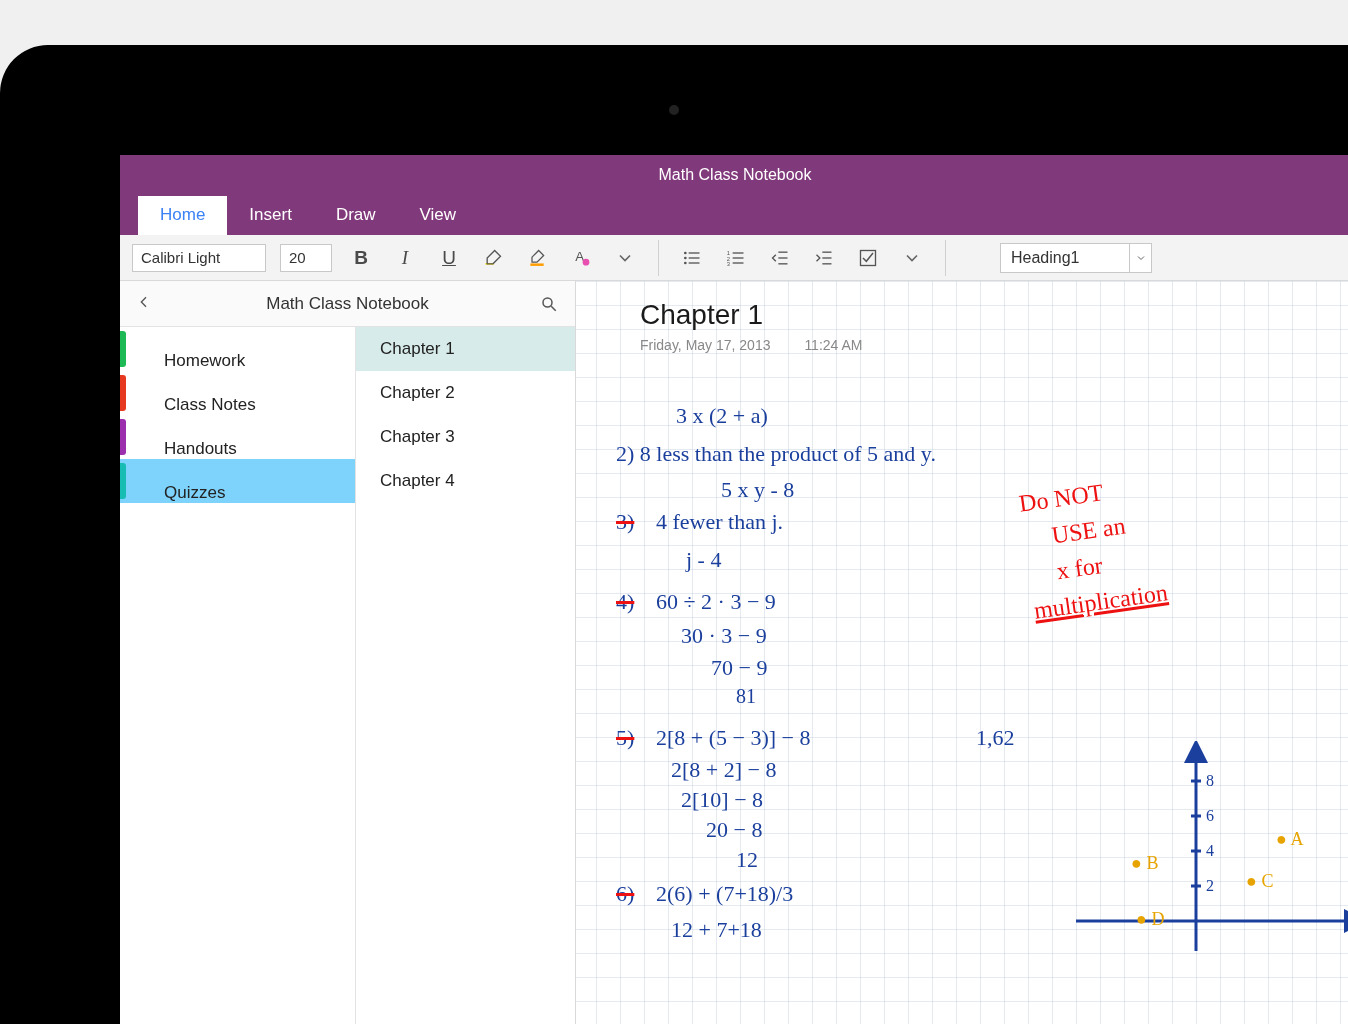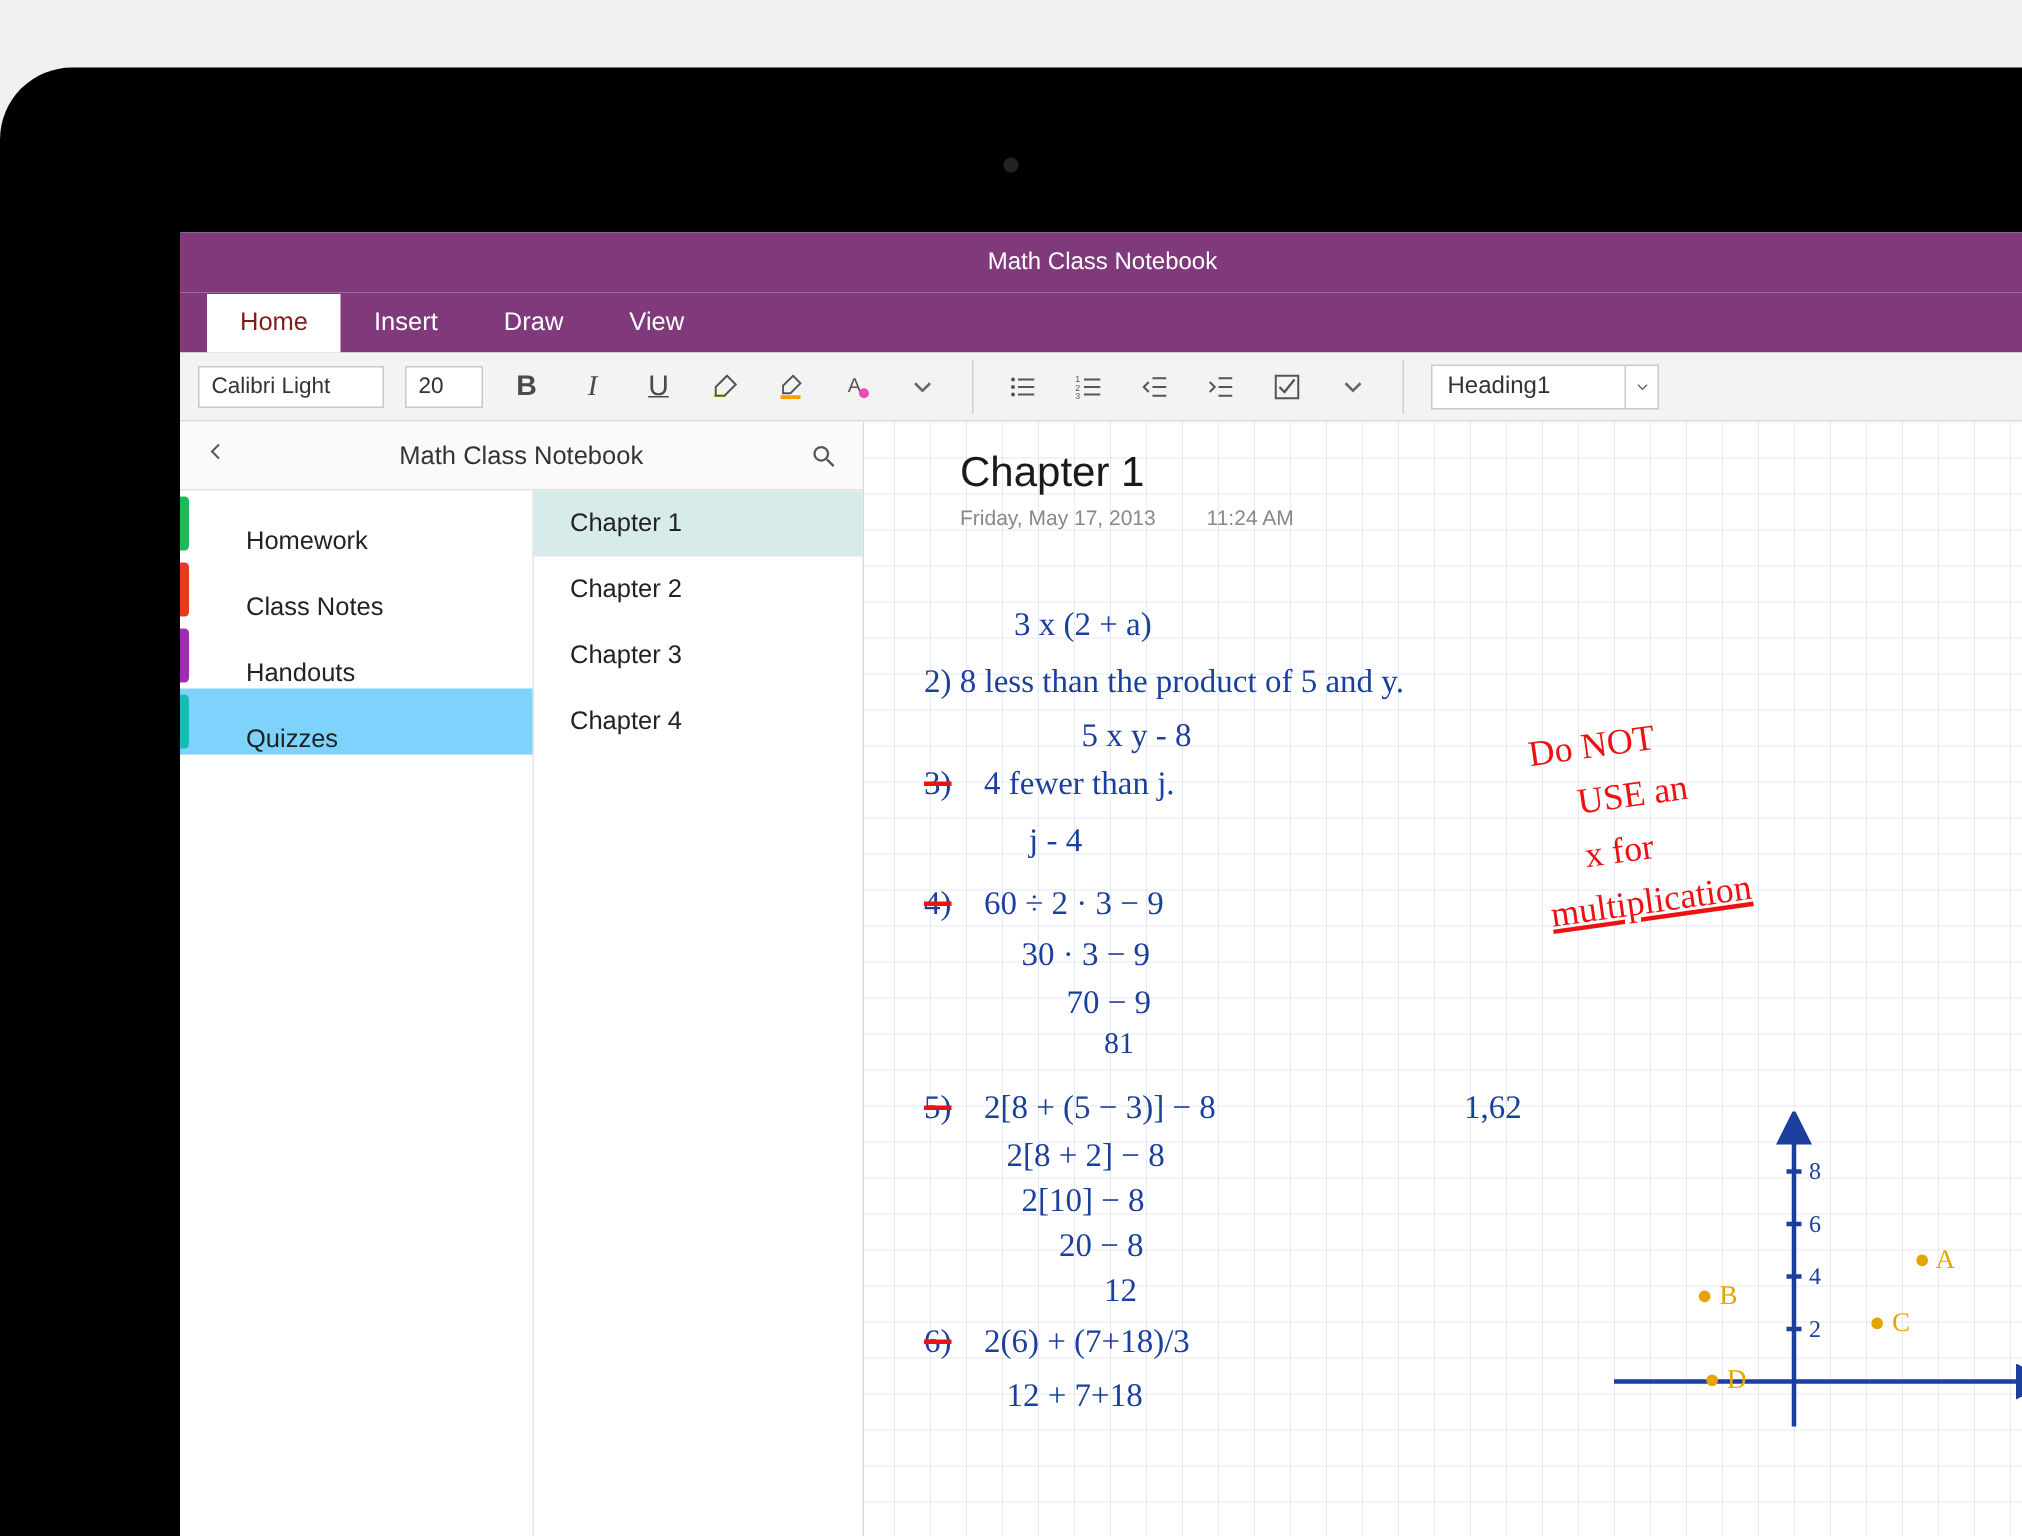--- a/index.html
+++ b/index.html
@@ -34,33 +34,33 @@
 
   
   .ribbon-tabs {
     height: 40px; background: #80397B; display: flex; align-items: flex-end;
     padding-left: 18px; gap: 0;
   }
   .ribbon-tab {
     padding: 9px 22px 10px 22px; font-size: 17px; color: #fff; cursor: pointer;
     background: transparent;
   }
-  .ribbon-tab.active { background: #fff; color: #7f1d1d; }
+  .ribbon-tab.active { background: #fff; color: #3b82f6; }
 
   
   .toolbar {
     height: 46px; background: #f3f3f3; border-bottom: 1px solid #d9d9d9;
     display: flex; align-items: center; padding: 0 12px; gap: 14px;
   }
   .tool-input {
     height: 28px; background: #fff; border: 1px solid #c8c8c8;
     padding: 0 8px; font-size: 15px; display: flex; align-items: center;
     color: #333;
   }
-  .font-name { width: 124px; text-align: center; }
+  .font-name { width: 134px; text-align: center; }
   .font-size { width: 52px; text-align: center; }
   .tool-btn {
     width: 30px; height: 30px; display: flex; align-items: center; justify-content: center;
     cursor: pointer; font-size: 19px; color: #4a4a4a;
   }
   .tool-btn svg { width: 20px; height: 20px; }
   .divider-v { width: 1px; height: 36px; background: #d0d0d0; margin: 0 4px; }
   .style-select {
     height: 30px; background: #fff; border: 1px solid #c8c8c8;
     padding: 0 10px; font-size: 16px; display: flex; align-items: center;
@@ -229,21 +229,21 @@
           </svg>
       </div>
       <div class="tool-btn">
         <svg viewBox="0 0 24 24">
             <path d="M6 9l6 6 6-6" fill="none" stroke="#666" stroke-width="2"></path>
           </svg>
       </div>
 
       <div class="divider-v"></div>
 
-      <div style="display:flex;">
+      <div style="display:flex;margin-left:36px;">
         <div class="style-select">Heading1</div>
         <div class="chev-btn">
           <svg viewBox="0 0 24 24" width="12" height="12">
               <path d="M6 9l6 6 6-6" fill="none" stroke="#666" stroke-width="2"></path>
             </svg>
         </div>
       </div>
     </div>
 
     <div class="content-row">

